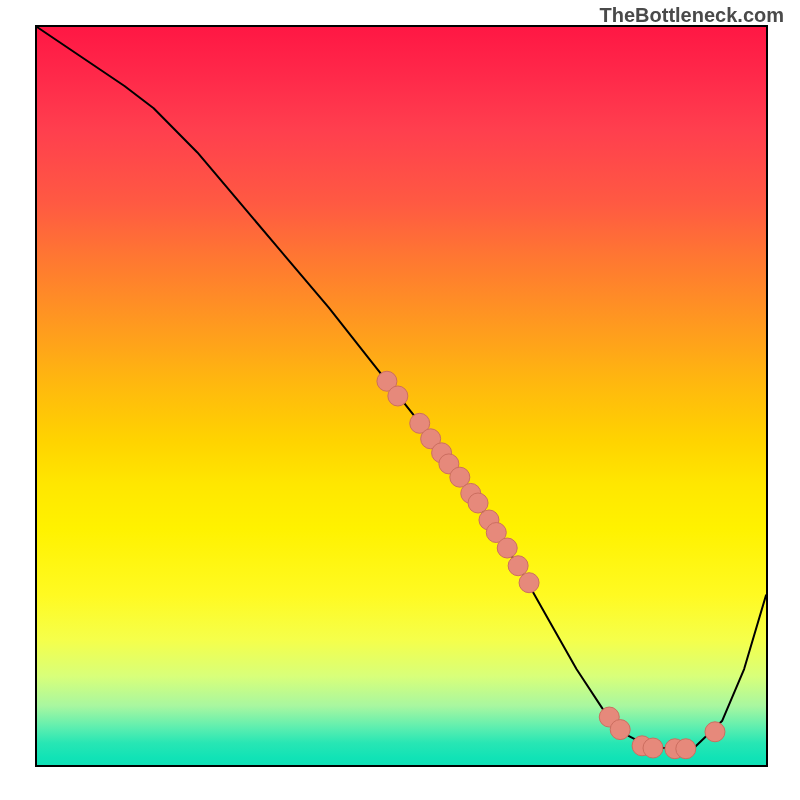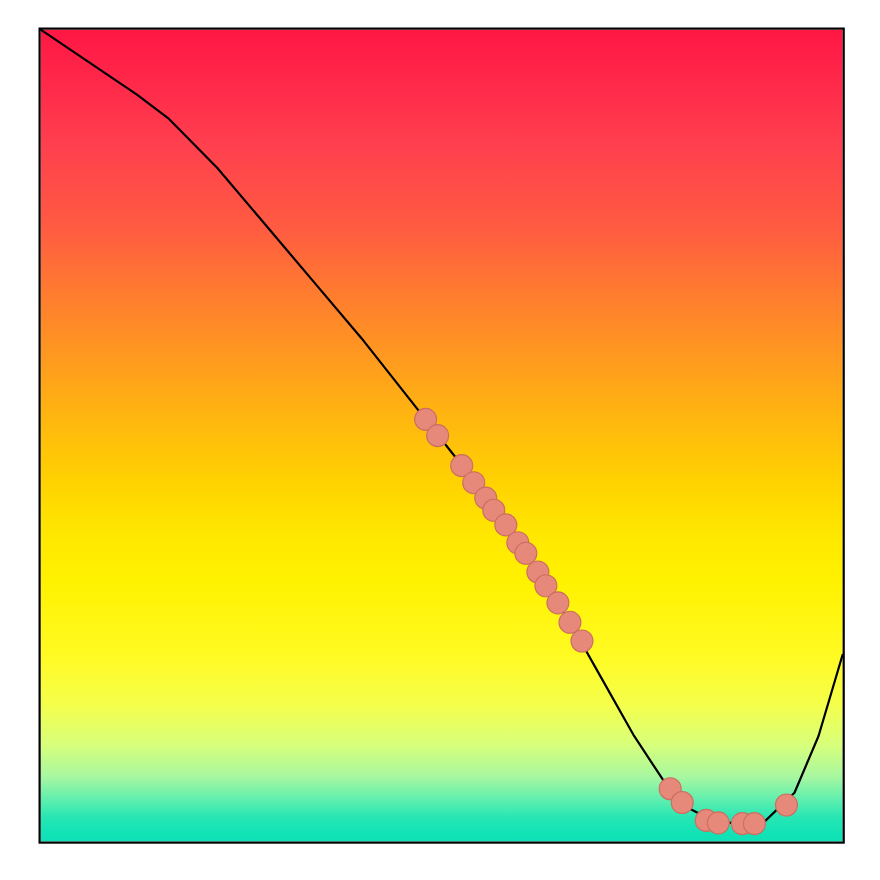--- a/index.html
+++ b/index.html
@@ -58,20 +58,21 @@
     top: 27px;
     width: 729px;
     height: 738px;
     overflow: visible;
   }
 </style>
 </head>
 <body>
 <div class="wrap">
 
+<div class="attr">TheBottleneck.com</div>
 
 <div class="plot"></div>
 
 <svg class="overlay" viewBox="0 0 729 738" preserveAspectRatio="none">
   <polyline id="curve-polyline" fill="none" stroke="#000000" stroke-width="2" stroke-linejoin="round" stroke-linecap="round" points="0,0 21.869999999999997,14.759999999999991 43.739999999999995,29.519999999999982 65.61,44.280000000000086 87.47999999999999,59.039999999999964 116.64,81.17999999999995 160.38,125.46000000000004 204.12000000000003,177.12 247.86,228.78000000000003 291.6,280.44 335.34000000000003,335.78999999999996 379.08000000000004,391.14000000000004 422.82,450.18 451.98,494.46 481.14000000000004,538.74 510.29999999999995,590.4 539.46,642.06 568.62,686.34 590.49,708.48 612.36,719.55 634.23,721.764 656.1,721.764 685.26,693.72 707.13,642.06 729,568.26"></polyline>
   <g id="marker-group">
         <circle cx="349.91999999999996" cy="354.24" r="10" fill="#e6897b" stroke="#cc6e60" stroke-width="1"></circle>
         <circle cx="360.855" cy="369" r="10" fill="#e6897b" stroke="#cc6e60" stroke-width="1"></circle>
         <circle cx="382.725" cy="396.30600000000004" r="10" fill="#e6897b" stroke="#cc6e60" stroke-width="1"></circle>
         <circle cx="393.66" cy="411.804" r="10" fill="#e6897b" stroke="#cc6e60" stroke-width="1"></circle>

